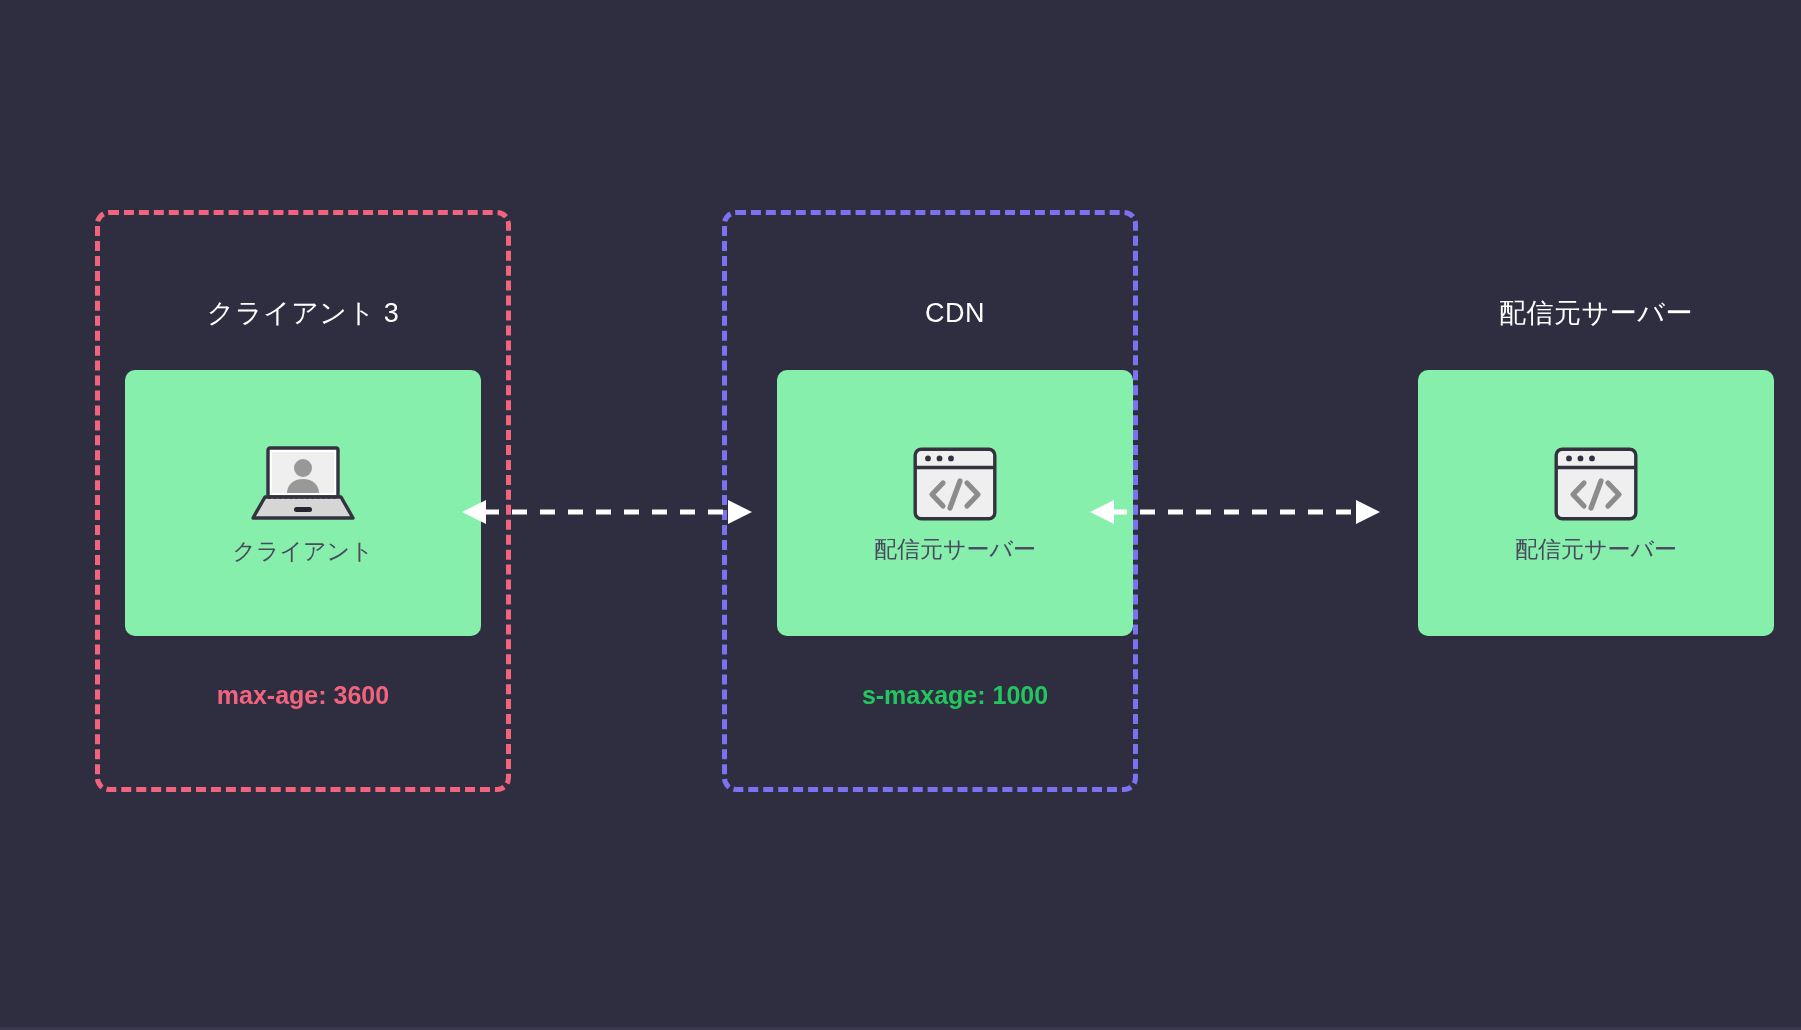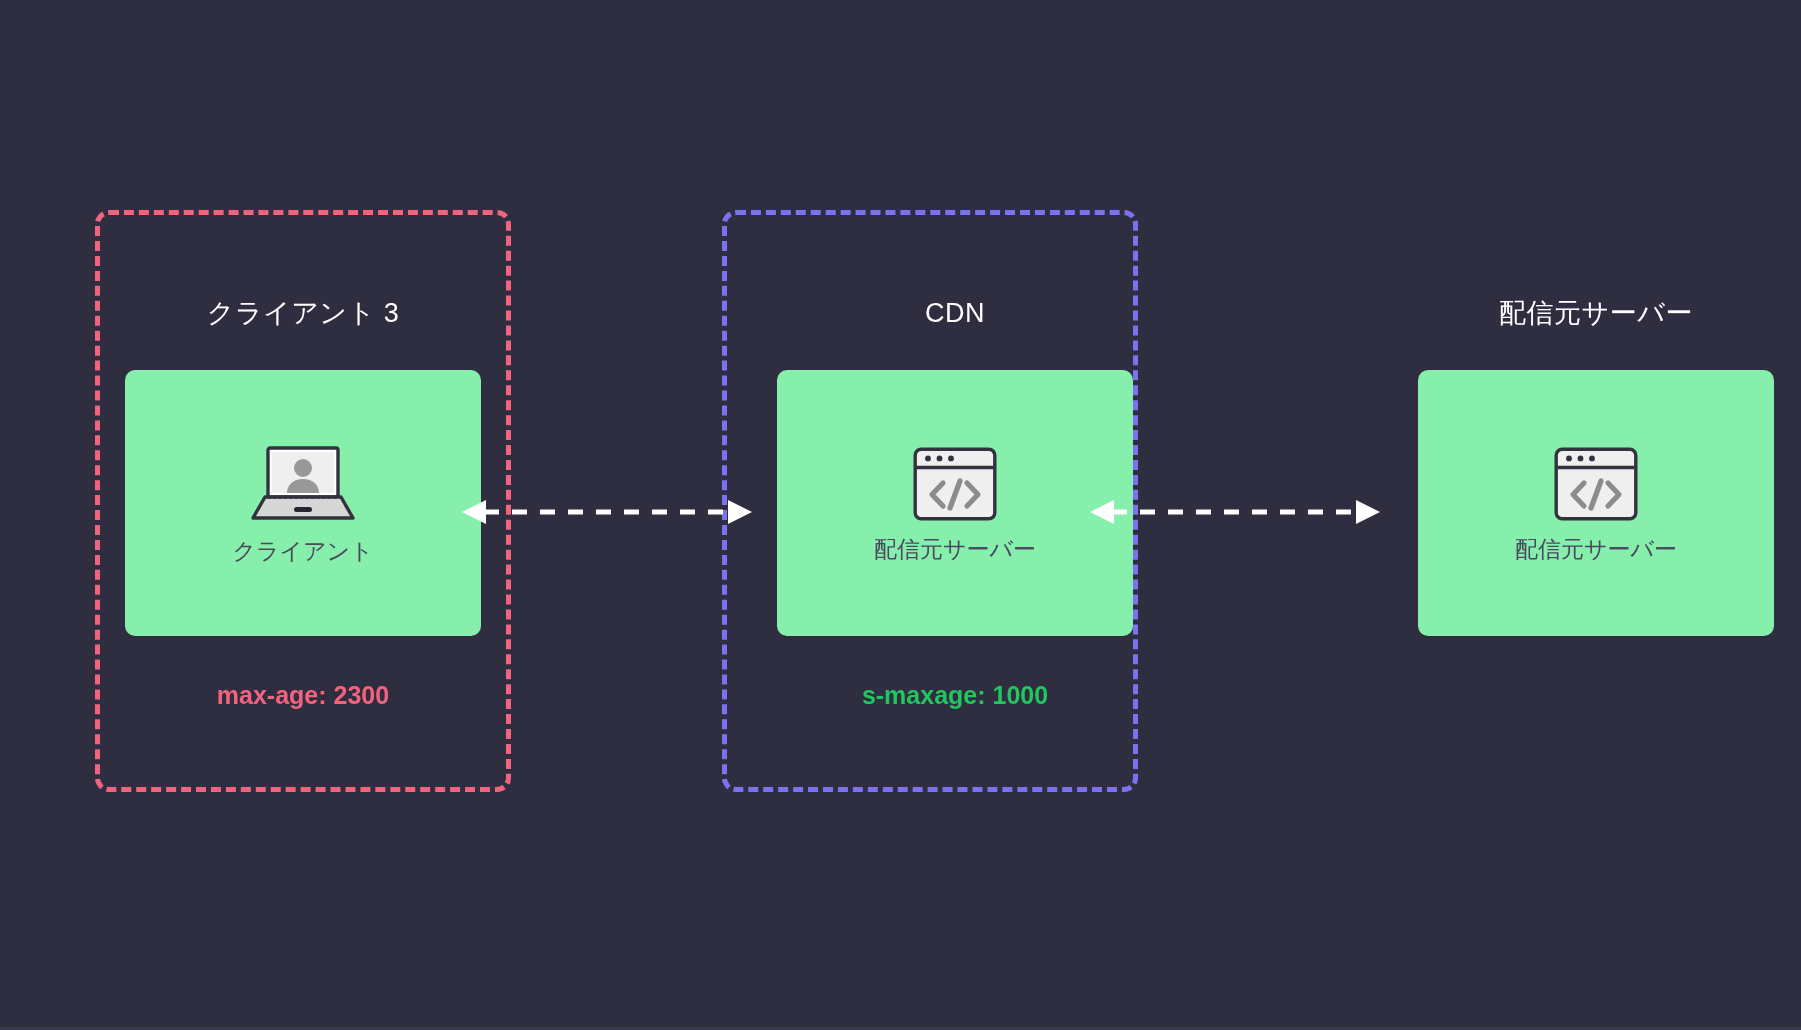--- a/index.html
+++ b/index.html
@@ -134,21 +134,21 @@
 
           <path d="M14 53h76l12 21H2z" fill="#d6d6d6" stroke="#333340" stroke-width="3.4" stroke-linejoin="round"></path>
           <line x1="17" y1="53.6" x2="87" y2="53.6" stroke="#333340" stroke-width="2.2" stroke-dasharray="3 2.4"></line>
 
           <rect x="43" y="63" width="18" height="5" rx="2.5" fill="#26262e"></rect>
         </svg>
       </span>
       <span class="card-label">クライアント</span>
     </div>
 
-    <div class="cache-label cache-client">max-age: 2300</div>
+    <div class="cache-label cache-client">max-age: 3600</div>
   </div>
 
   <div class="column col-cdn">
     <div class="group-title">CDN</div>
 
     <div class="card">
       <span class="card-icon">
         <svg width="86" height="76" viewBox="0 0 86 76" xmlns="http://www.w3.org/2000/svg">
           <rect x="3.2" y="3.2" width="79.6" height="69.6" rx="6" fill="#efefef" stroke="#333340" stroke-width="3.4"></rect>
           <path d="M3.2 21.5H82.8" stroke="#333340" stroke-width="3.4"></path>

